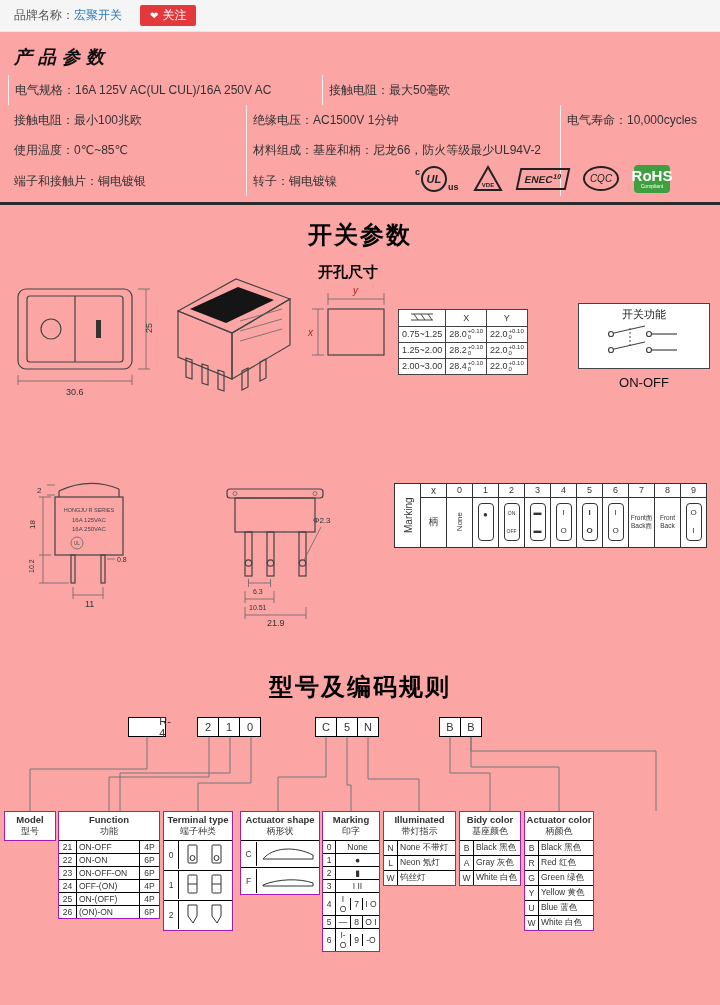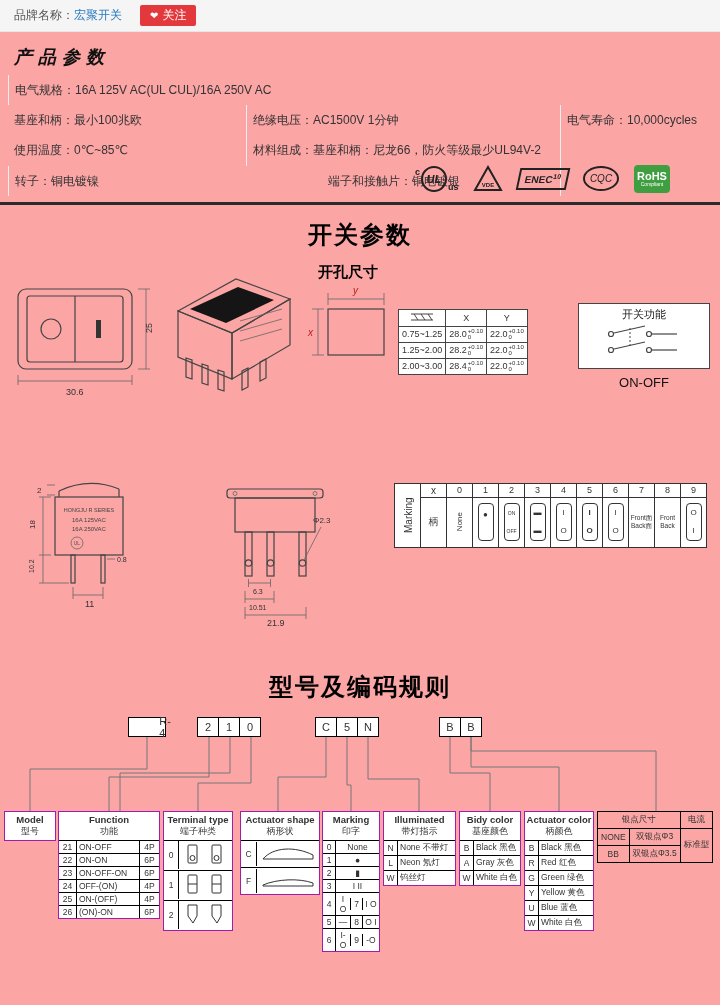--- a/index.html
+++ b/index.html
@@ -23,21 +23,21 @@
   .c3 { flex:1; border-left:1px solid #efefef; }
   .certs { position:absolute; right:42px; bottom:3px; display:flex; align-items:center; gap:15px; }
   .cert-ul { display:inline-flex; font-weight:bold; color:#222; }
   .ul-c { font-style:normal; font-size:9px; margin:1px 1px 0 0; }
   .ul-circle { width:26px; height:26px; border:2px solid #222; border-radius:50%; display:inline-flex; align-items:center; justify-content:center; font-style:italic; font-size:11px; }
   .ul-us { font-style:normal; font-size:9px; align-self:flex-end; margin-left:1px; }
   .cert-enec { border:2px solid #222; transform:skewX(-12deg); padding:3px 5px; font-weight:bold; font-size:10px; color:#222; }
   .cert-enec sup { font-size:7px; }
   .cert-cqc { width:36px; height:25px; border:2px solid #222; border-radius:50%; display:flex; align-items:center; justify-content:center; font-size:10px; font-weight:normal; font-style:italic; color:#222; }
   .cert-rohs { width:36px; height:28px; background:#3f9e3f; border-radius:4px; color:#fff; display:flex; flex-direction:column; align-items:center; justify-content:center; line-height:1.1; }
-  .rohs-main { font-size:11px; font-weight:bold; }
+  .rohs-main { font-size:15px; font-weight:bold; }
   .rohs-sub { font-size:5px; }
 
   .divider { height:3px; background:#2b2b2b; margin-top:6px; }
 
   .heading { text-align:center; font-size:24px; font-weight:bold; color:#000; margin:14px 0 8px; letter-spacing:2px; }
 
   .row1 { position:relative; height:202px; }
   .row2 { position:relative; height:196px; }
   .abs { position:absolute; }
 
@@ -98,34 +98,35 @@
       <i class="heart-icon">❤</i>
       <span>关注</span>
     </span>
   </div>
 
   <div class="sec-title">产品参数</div>
 
   <div class="params">
     <div class="p-row">
       <div class="p-cell c2">电气规格：16A  125V  AC(UL CUL)/16A 250V  AC</div>
+      <div class="p-cell c3">接触电阻：最大50毫欧</div>
     </div>
     <div class="p-row">
-      <div class="p-cell c1">基座和柄：最小100兆欧</div>
+      <div class="p-cell c1">接触电阻：最小100兆欧</div>
       <div class="p-cell c2">绝缘电压：AC1500V 1分钟</div>
       <div class="p-cell c3">电气寿命：10,000cycles</div>
     </div>
     <div class="p-row">
       <div class="p-cell c1">使用温度：0℃~85℃</div>
       <div class="p-cell c2">材料组成：基座和柄：尼龙66，防火等级最少UL94V-2</div>
       <div class="p-cell c3"></div>
     </div>
     <div class="p-row">
+      <div class="p-cell c1">端子和接触片：铜电镀银</div>
       <div class="p-cell c2">转子：铜电镀镍</div>
-      <div class="p-cell c1">端子和接触片：铜电镀银</div>
       <div class="p-cell c3"></div>
     </div>
 
     <div class="certs">
       <span class="cert-ul">
         <i class="ul-c">c</i>
         <span class="ul-circle">UL</span>
         <i class="ul-us">us</i>
       </span>
       <svg width="30" height="27">
@@ -623,32 +624,15 @@
       <div class="crow">
           <div class="cc" style="width:13px">U</div>
           <div class="cc grow">Blue 蓝色</div>
         </div>
       <div class="crow">
           <div class="cc" style="width:13px">W</div>
           <div class="cc grow">White 白色</div>
         </div>
     </div>
 
-    <table class="silver abs" style="left:597px;top:100px">
-      <tbody>
-          <tr>
-        <th colspan="2">银点尺寸</th>
-        <th>电流</th>
-      </tr>
-      <tr>
-        <td>NONE</td>
-        <td>双银点Φ3</td>
-        <td rowspan="2">标准型</td>
-      </tr>
-      <tr>
-        <td>BB</td>
-        <td>双银点Φ3.5</td>
-      </tr>
-    </tbody>
-      </table>
 
   </div>
 </div>
 
 </body></html>

